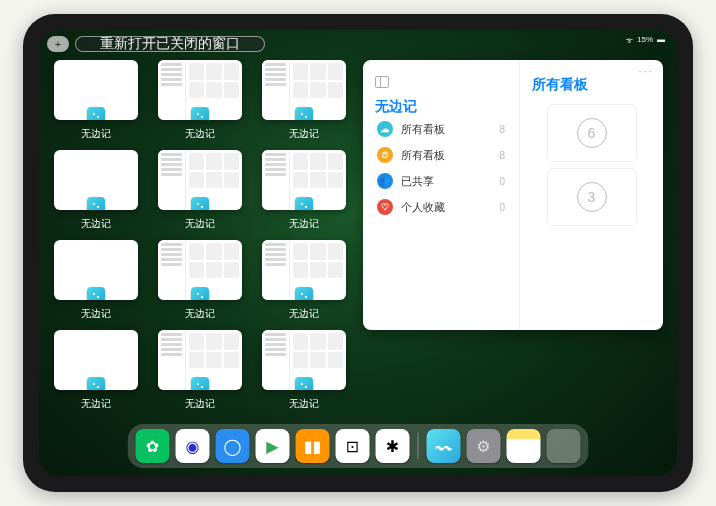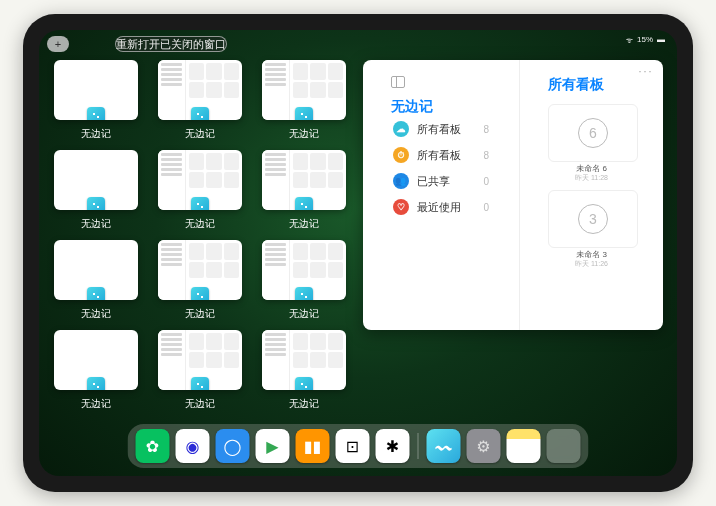--- a/index.html
+++ b/index.html
@@ -51,30 +51,29 @@
     border-radius: 9px;
     display: flex;
     align-items: center;
     justify-content: center;
     font-size: 11px;
     color: #333;
     cursor: pointer;
   }
   .reopen-pill {
     height: 16px;
-    padding: 0 0;
+    padding: 0 24px;
     border: 1px solid rgba(200,200,200,0.7);
     border-radius: 9px;
-    font-size: 11px;
+    font-size: 14px;
     color: #eee;
     display: flex;
     align-items: center;
     background: rgba(40,40,40,0.4);
     cursor: pointer;
-    margin-left: 40px;
   }
   .workspace {
     position: absolute;
     top: 30px; left: 14px; right: 14px; bottom: 54px;
     display: flex;
     gap: 16px;
   }
   .window-grid {
     display: grid;
     grid-template-columns: repeat(4, 86px);
@@ -148,21 +147,21 @@
     box-shadow: 0 4px 16px rgba(0,0,0,0.4);
     display: flex;
     position: relative;
     overflow: hidden;
     max-height: 270px;
   }
   .app-window .ellipsis {
     position:absolute; top:4px; right:10px;
     color:#aaa; font-size:12px; letter-spacing:1px;
   }
-  .aw-left, .aw-right { padding: 12px 28px; }
+  .aw-left, .aw-right { padding: 12px 12px; }
   .aw-left { width: 52%; }
   .aw-right { width: 48%; border-left: 1px solid #eee; }
   .aw-head {
     display:flex; align-items:center; gap:6px;
     margin: 4px 0 10px 0;
   }
   .aw-head .sidebar-ico {
     width:14px;height:12px;border:1px solid #aaa;border-radius:2px;
     position:relative;
   }
@@ -474,46 +473,38 @@
                 <span>所有看板</span>
                 <span class="cnt">8</span>
               </div>
               <div class="aw-row">
                 <div class="aw-ico" style="background: rgb(30, 136, 229);">👥</div>
                 <span>已共享</span>
                 <span class="cnt">0</span>
               </div>
               <div class="aw-row">
                 <div class="aw-ico" style="background: rgb(231, 76, 60);">♡</div>
-                <span>最近使用</span>
+                <span>个人收藏</span>
                 <span class="cnt">0</span>
               </div>
             </div>
         </div>
         <div class="aw-right">
           <div class="aw-title2">所有看板</div>
           <div id="boards">
               <div>
                 <div class="board-thumb">
                   <div class="scribble"></div>
                   <div class="num">6</div>
                 </div>
-                <div class="board-meta">
-                  <div>未命名 6</div>
-                  <div class="sub">昨天 11:28</div>
-                </div>
               </div>
               <div>
                 <div class="board-thumb">
                   <div class="scribble"></div>
                   <div class="num">3</div>
-                </div>
-                <div class="board-meta">
-                  <div>未命名 3</div>
-                  <div class="sub">昨天 11:26</div>
                 </div>
               </div>
             </div>
         </div>
       </div>
     </div>
 
     <div class="dock" id="dock">
         <div class="dock-icon" style="background: rgb(7, 193, 96); color: rgb(255, 255, 255);">✿</div>
         <div class="dock-icon" style="background: rgb(255, 255, 255); color: rgb(43, 43, 214);">◉</div>

